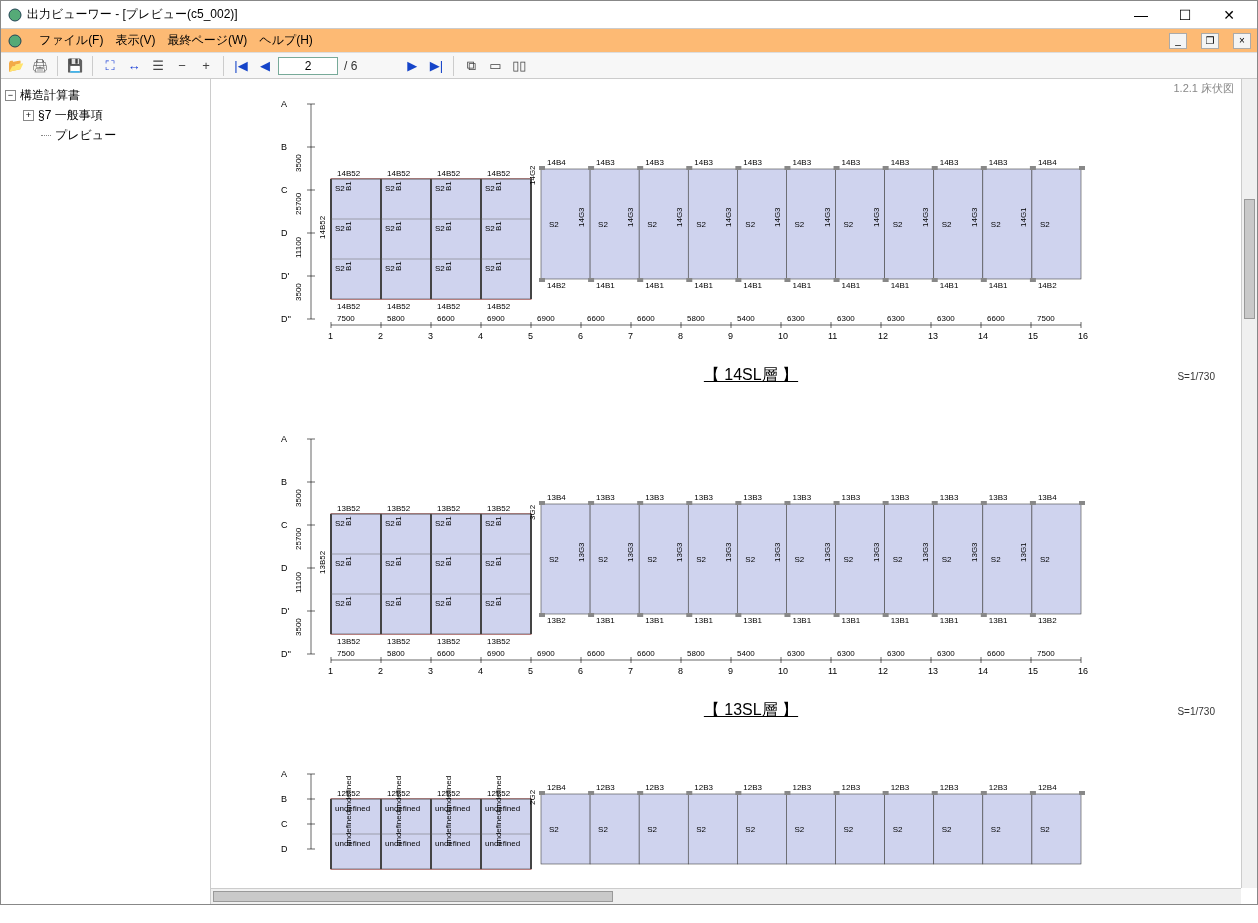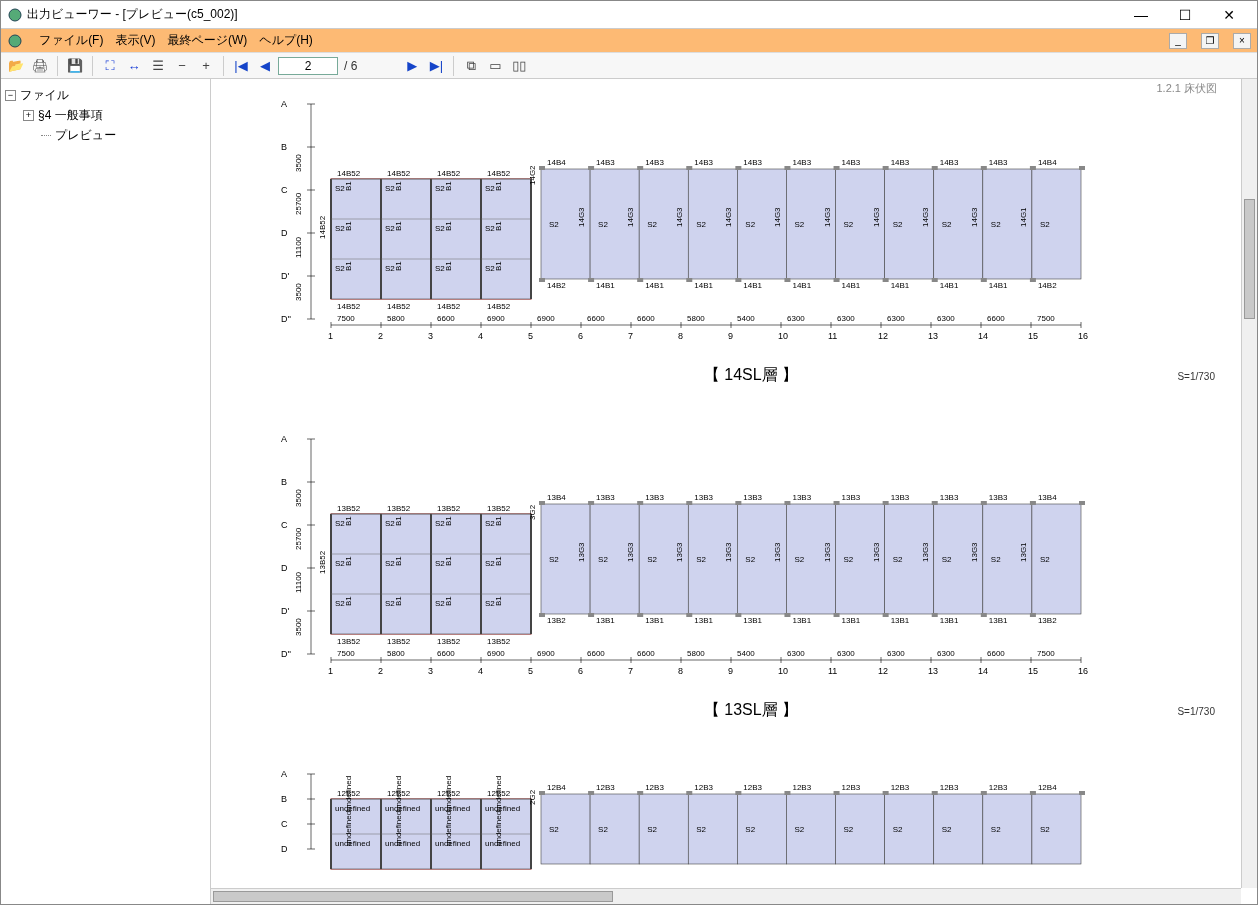--- a/index.html
+++ b/index.html
@@ -23,24 +23,24 @@
   .tree-indent1 { padding-left:18px; }
   .tree-indent2 { padding-left:36px; }
   .expander { width:11px; height:11px; border:1px solid #888; font-size:9px; line-height:9px; text-align:center; color:#000; background:#fff; }
   .dotted { width:10px; border-top:1px dotted #888; height:1px; }
   .viewer { flex:1; position:relative; overflow:hidden; background:#fff; }
   .scroll-v { position:absolute; top:0; right:0; bottom:16px; width:16px; background:#f0f0f0; border-left:1px solid #ccc; }
   .scroll-v .thumb { position:absolute; top:120px; left:2px; right:2px; height:120px; background:#c9c9c9; border:1px solid #999; }
   .scroll-h { position:absolute; left:0; right:16px; bottom:0; height:16px; background:#f0f0f0; border-top:1px solid #ccc; }
   .scroll-h .thumb { position:absolute; left:2px; top:2px; bottom:2px; width:400px; background:#c9c9c9; border:1px solid #999; }
   .canvas { position:absolute; left:0; top:0; right:16px; bottom:16px; overflow:hidden; }
-  .section-header { position:absolute; right:24px; top:2px; color:#888; font-size:11px; }
+  .section-header { position:absolute; right:7px; top:2px; color:#888; font-size:11px; }
   .floor { position:absolute; left:60px; }
   .floor svg { display:block; }
-  .floor .caption { text-align:center; font-size:16px; margin-top:6px; }
+  .floor .caption { text-align:center; font-size:16px; margin-top:6px;text-decoration:underline; }
   .floor .scale { position:absolute; right:16px; bottom:4px; font-size:10px; color:#333; }
   .axislab { font-size:9px; fill:#000; }
   .memlab { font-size:8px; fill:#000; }
   .slab { fill:#cfd3ee; stroke:#444; stroke-width:0.6; }
   .grid { stroke:#000; stroke-width:0.6; }
   .beam { stroke:#444; stroke-width:2; }
   .col { fill:#888; }
   .redline { stroke:#c33; stroke-width:1;}
   .accent { color:#1a3fd6; }
   .icon-app { width:16px; height:16px; display:inline-block; margin-right:4px; }
@@ -102,25 +102,25 @@
     <div class="tbtn">⧉</div>
     <div class="tbtn">▭</div>
     <div class="tbtn">▯▯</div>
   </div>
 
   <div class="body">
 
     <div class="tree">
       <div class="tree-row">
         <span class="expander">−</span>
-        <span>ファイル</span>
+        <span>構造計算書</span>
       </div>
       <div class="tree-row tree-indent1">
         <span class="expander">+</span>
-        <span>§4 一般事項</span>
+        <span>§7 一般事項</span>
       </div>
       <div class="tree-row tree-indent2">
         <span class="dotted"></span>
         <span>プレビュー</span>
       </div>
     </div>
 
     <div class="viewer">
       <div class="canvas">
         <div class="section-header">1.2.1 床伏図</div>

